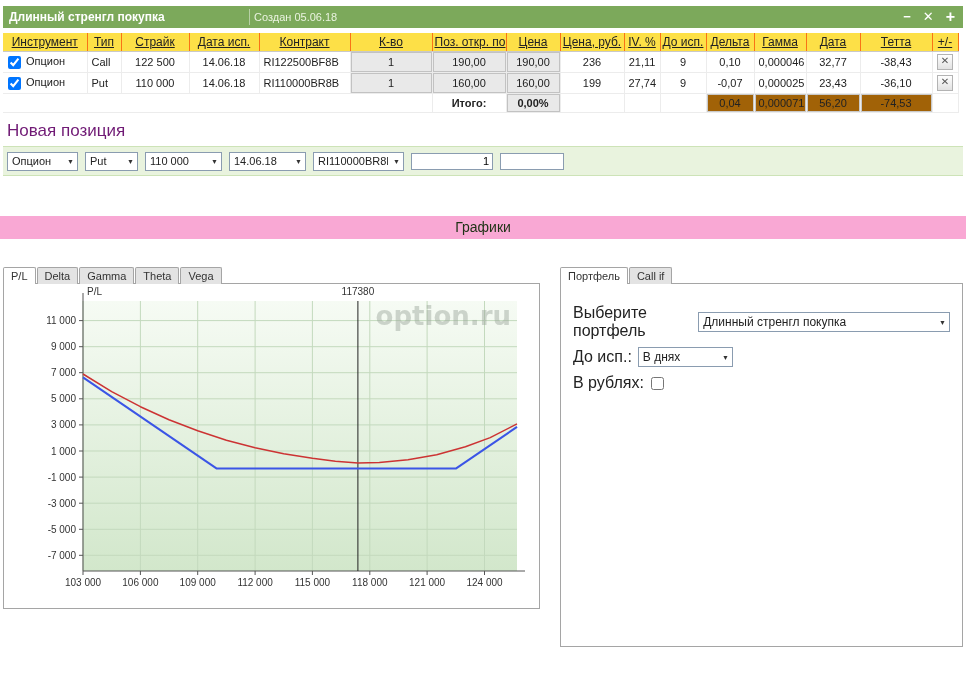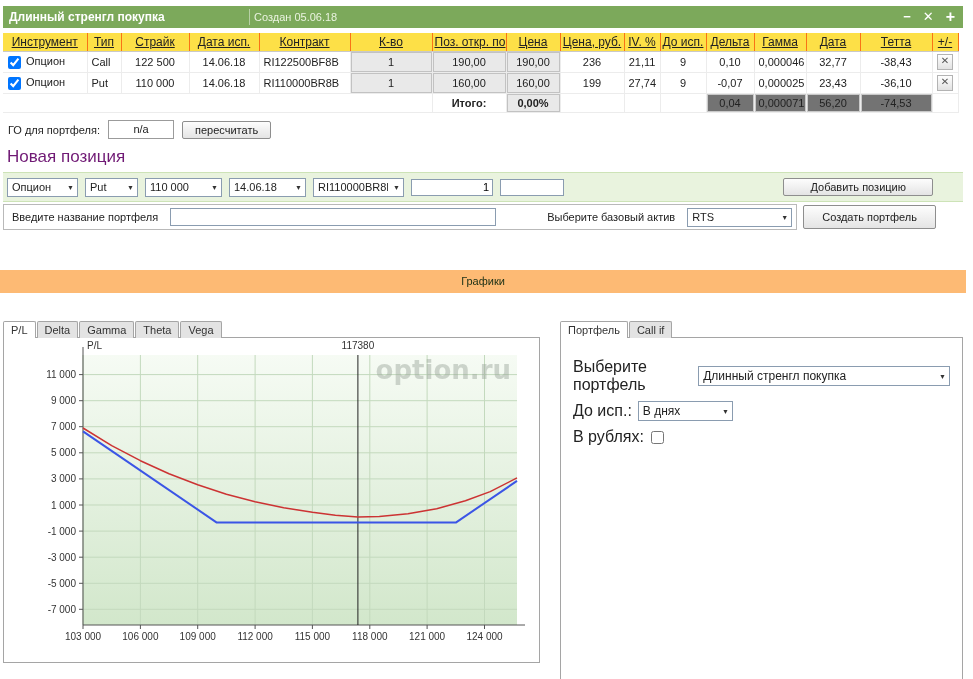--- a/index.html
+++ b/index.html
@@ -14,21 +14,21 @@
   .tb-btn{color:#fff;font-weight:bold;margin-left:12px;cursor:pointer;font-size:13px;line-height:22px;}
   .tb-btn.plus{font-size:16px;}
 
   
   table.pos{border-collapse:collapse;table-layout:fixed;width:955px;margin-top:5px;}
   table.pos th{background:#fde047;border-bottom:1px solid #c9c9c9;border-right:1px solid #f97316;
     font-weight:normal;text-decoration:underline;color:#222;padding:2px 2px;font-size:12px;white-space:nowrap;overflow:hidden;}
   table.pos td{border-right:1px solid #ececec;border-bottom:1px solid #ececec;padding:2px 4px;font-size:11px;height:14px;white-space:nowrap;overflow:hidden;}
   .num{text-align:center;} .ctr{text-align:center;}
   td.boxed{background:#e9e9e9;box-shadow:inset 0 0 0 1px #c2c2c2;}
-  td.boxed-w{background:#737373;box-shadow:inset 0 0 0 1px #c9c9c9;}
+  td.boxed-w{background:#a16207;box-shadow:inset 0 0 0 1px #c9c9c9;}
   tr.totals td{border-top:1px solid #d0d0d0;}
   .bold{font-weight:bold;margin-left:41px;}
   .xbtn{display:inline-block;width:14px;height:14px;line-height:12px;text-align:center;border:1px solid #b3b3b3;
     background:linear-gradient(#fefefe,#e2e2e2);color:#555;font-size:10px;cursor:pointer;}
   input[type=checkbox]{vertical-align:middle;margin:0 5px 0 1px;}
 
   
   .go-row{display:flex;align-items:center;margin-top:7px;gap:8px;padding-left:5px;}
   .go-box{width:64px;height:17px;line-height:17px;text-align:center;border:1px solid #9b9b9b;background:#fff;}
   .btn{display:inline-block;border:1px solid #8e8e8e;background:linear-gradient(#fdfdfd,#e4e4e4);
@@ -47,22 +47,22 @@
 
   
   .pf-row{display:flex;align-items:center;width:933px;margin-top:2px;}
   .pf-box{flex:1;display:flex;align-items:center;border:1px solid #b9b9b9;height:24px;gap:8px;padding:0 4px;}
   .pf-box .lbl{padding:0 4px;}
   .pf-box .name{width:318px;height:16px;}
   .pf-box .sp{flex:1;}
   .pf-row .btn{height:18px;line-height:18px;padding:2px 18px;margin-left:6px;}
 
   
-  .charts-header{margin:40px 0 0 -3px;width:966px;height:23px;line-height:23px;background:#fdba74;
-    text-align:center;font-size:11px;color:#203317;}
+  .charts-header{margin:40px 0 0 -3px;width:966px;height:23px;line-height:23px;background:#f9a8d4;
+    text-align:center;font-size:14px;color:#203317;}
 
   .panels{display:flex;gap:20px;margin-top:27px;}
   .tabs{display:flex;}
   .tab{border:1px solid #a5a5a5;border-bottom:none;background:#e3e3e3;padding:2px 7px;font-size:11px;margin-right:1px;
     border-radius:2px 2px 0 0;cursor:pointer;position:relative;top:1px;color:#333;}
   .tab.active{background:#fff;z-index:2;}
   .panel-body{border:1px solid #a5a5a5;background:#fff;height:322px;overflow:hidden;}
   .left-panel{width:537px;}
   .left-panel .panel-body{padding:1px;}
   .right-panel{width:403px;}
@@ -172,25 +172,20 @@
           <td></td>
         <td class="num boxed-w">0,04</td>
         <td class="num boxed-w">0,000071</td>
         <td class="num boxed-w">56,20</td>
         <td class="num boxed-w">-74,53</td>
         <td></td>
       </tr>
     </tbody>
   </table>
 
-  <div class="go-row">
-    <span>ГО для портфеля:</span>
-    <span class="go-box">n/a</span>
-    <span class="btn">пересчитать</span>
-  </div>
 
   <h2 class="sect">Новая позиция</h2>
   <div class="band">
     <span class="select" style="width:62px">
         <span>Опцион</span>
         <span class="arr">▼</span>
       </span>
     <span class="select" style="width:44px">
         <span>Put</span>
         <span class="arr">▼</span>
@@ -202,36 +197,22 @@
     <span class="select" style="width:68px">
         <span>14.06.18</span>
         <span class="arr">▼</span>
       </span>
     <span class="select" style="width:82px">
         <span style="overflow:hidden;white-space:nowrap">RI110000BR8B</span>
         <span class="arr">▼</span>
       </span>
     <input class="tinput" style="width: 74px; text-align: right;" value="1">
     <input class="tinput" style="width: 56px;">
-    <span class="btn">Добавить позицию</span>
   </div>
 
-  <div class="pf-row">
-    <div class="pf-box">
-      <span class="lbl">Введите название портфеля</span>
-      <input class="tinput name" style="">
-      <span class="sp"></span>
-      <span class="lbl">Выберите базовый актив</span>
-      <span class="select" style="width:96px">
-          <span>RTS</span>
-          <span class="arr">▼</span>
-        </span>
-    </div>
-    <span class="btn">Создать портфель</span>
-  </div>
 
   <div class="charts-header">Графики</div>
 
   <div class="panels">
 
     <div class="left-panel">
       <div class="tabs">
         <span class="tab active">P/L</span>
         <span class="tab">Delta</span>
         <span class="tab">Gamma</span>

